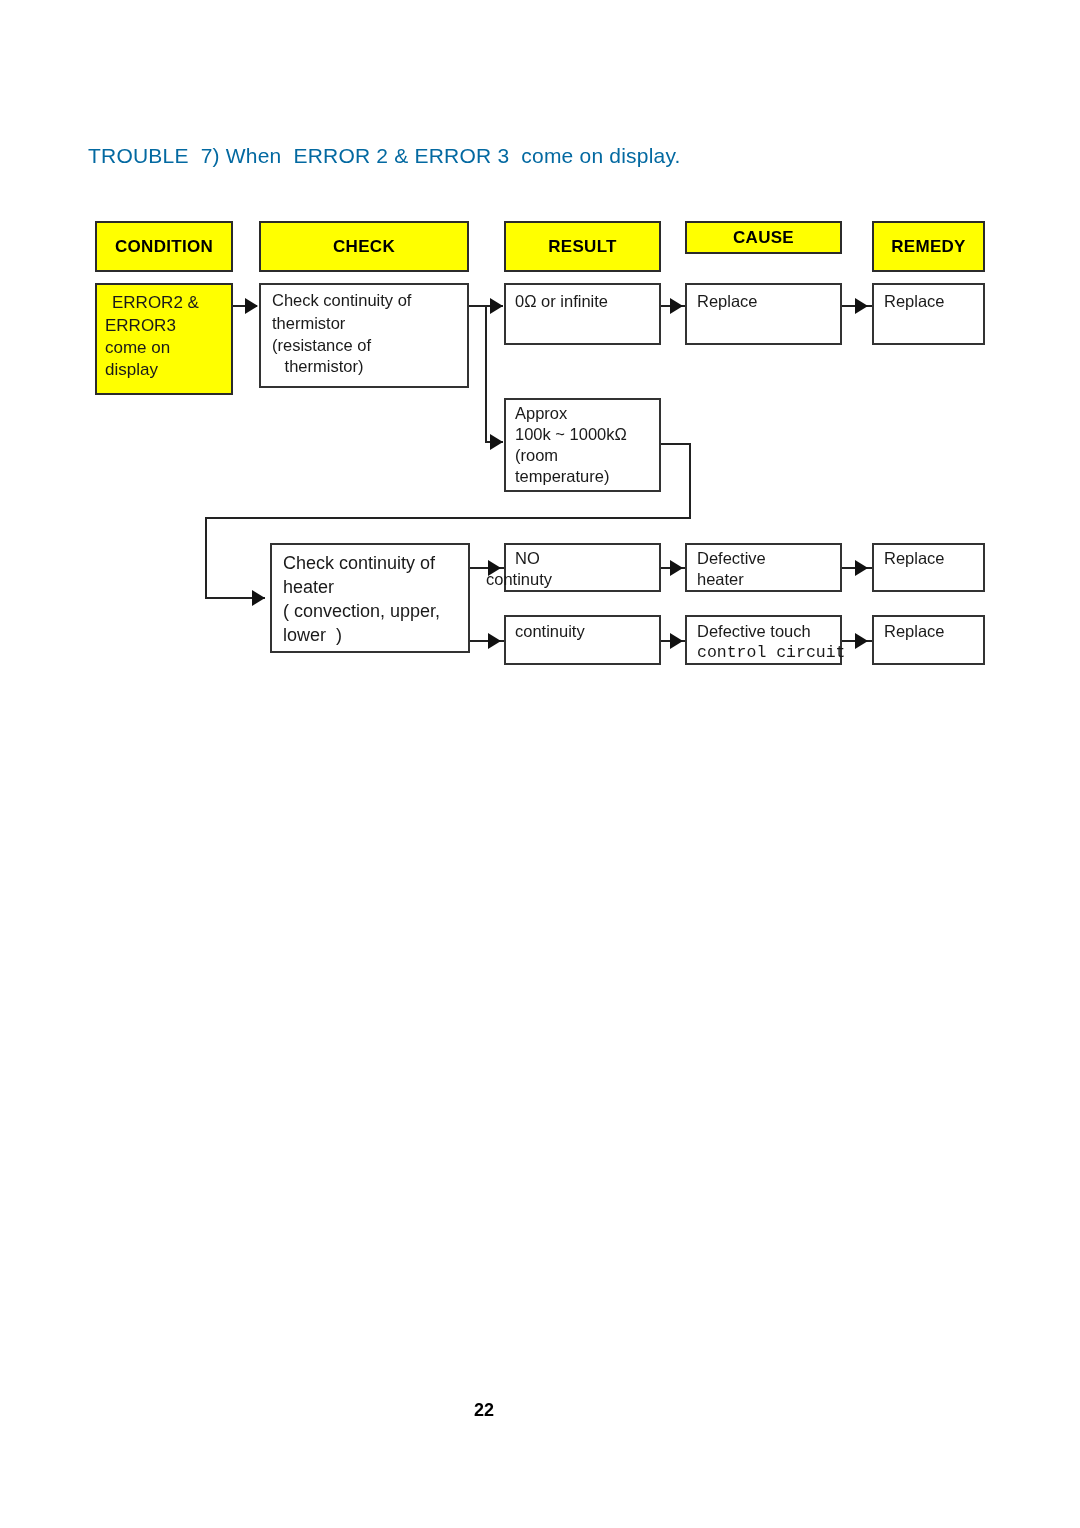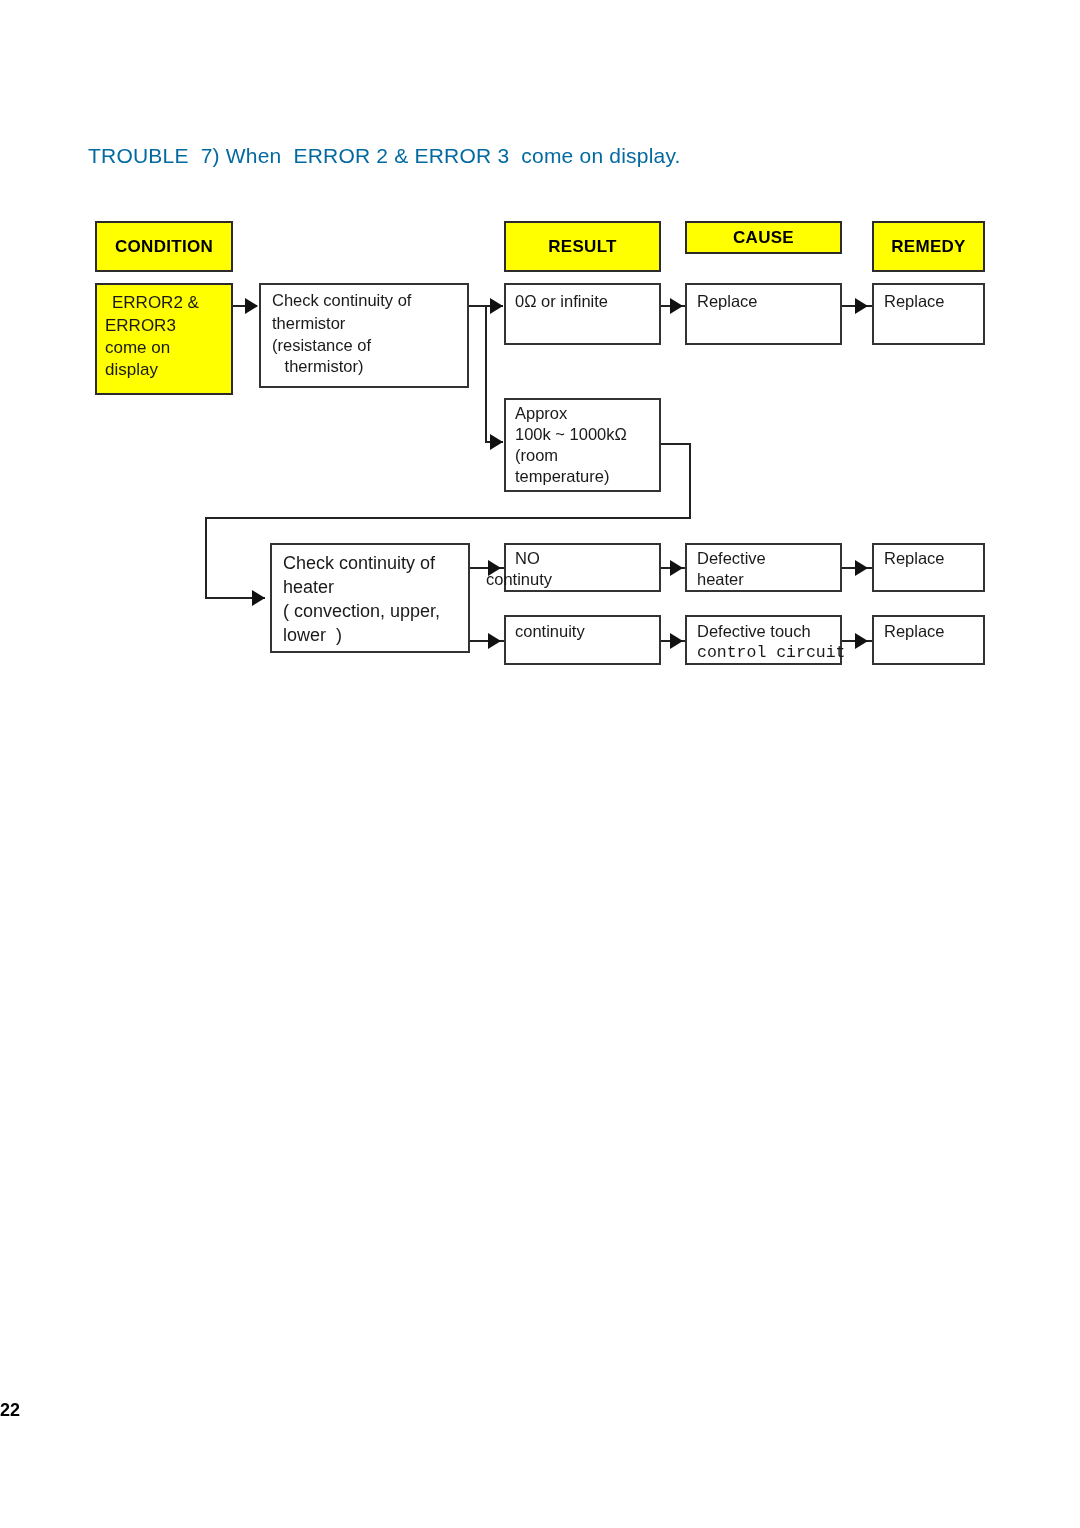--- a/index.html
+++ b/index.html
@@ -71,33 +71,37 @@
     width: 0; height: 0;
     border-top: 8px solid transparent;
     border-bottom: 8px solid transparent;
     border-left: 13px solid #111111;
   }
   .pageno {
     position: absolute;
     left: 0;
     top: 1400px;
     width: 968px;
+    text-align: center;
     font-weight: bold;
     font-size: 18px;
   }
 </style>
 </head>
 <body>
 
 <div id="page">
 
   <div class="title">TROUBLE  7) When  ERROR 2 &amp; ERROR 3  come on display.</div>
 
   <div class="box hdr" style="left:95px; top:221px; width:138px; height:51px;">
     <span>CONDITION</span>
+  </div>
+  <div class="box hdr" style="left:259px; top:221px; width:210px; height:51px;">
+    <span>CHECK</span>
   </div>
   <div class="box hdr" style="left:504px; top:221px; width:157px; height:51px;">
     <span>RESULT</span>
   </div>
   <div class="box hdr" style="left:685px; top:221px; width:157px; height:33px;">
     <span>CAUSE</span>
   </div>
   <div class="box hdr" style="left:872px; top:221px; width:113px; height:51px;">
     <span>REMEDY</span>
   </div>

